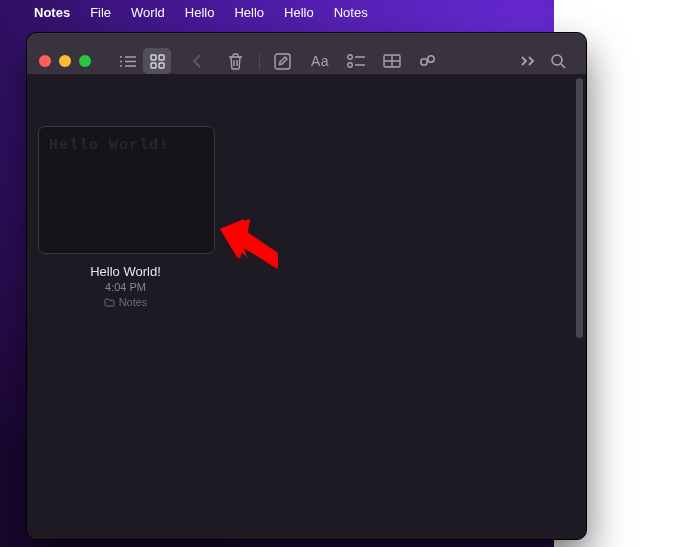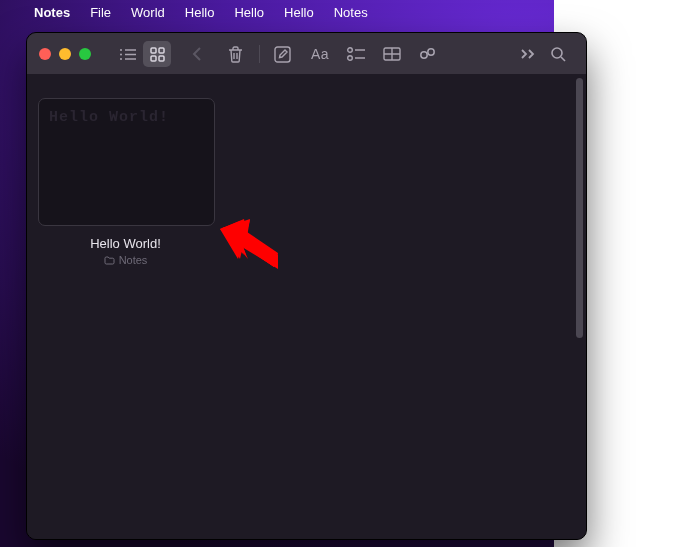--- a/index.html
+++ b/index.html
@@ -17,21 +17,21 @@
   .menubar .menu.app{font-weight:700;}
   .apple{margin-right:20px;font-size:15px;line-height:1;}
   
   .window{
     position:absolute;left:26px;top:32px;width:559px;height:506px;
     background:#1e1a24;border:1px solid #000;border-radius:10px;overflow:hidden;
     box-shadow:0 20px 40px rgba(0,0,0,.55);
   }
   .titlebar{
     height:40px;background:#38333e;display:flex;align-items:center;
-    padding:1px 12px;border-bottom:1px solid #0d0b10;
+    padding:8px 12px;border-bottom:1px solid #0d0b10;
   }
   .traffic{display:flex;gap:8px;margin-right:22px;}
   .tl{width:12px;height:12px;border-radius:50%;}
   .tl.red{background:#ff5f57;}
   .tl.yellow{background:#febc2e;}
   .tl.green{background:#28c840;}
   .tbtn{
     width:28px;height:26px;display:flex;align-items:center;justify-content:center;
     color:#a8a3af;border-radius:5px;margin-right:2px;
   }
@@ -43,21 +43,21 @@
   .content{
     position:absolute;left:0;right:0;top:41px;bottom:0;
     background:#1e1a24;
   }
   .scrollbar{
     position:absolute;right:3px;top:4px;width:7px;height:260px;
     background:#4b4752;border-radius:4px;
   }
   
   .note-card{
-    position:absolute;left:11px;top:24px;width:175px;
+    position:absolute;left:11px;top:52px;width:175px;
   }
   .note-thumb{
     width:175px;height:126px;background:#16131b;border:1px solid #3a3640;
     border-radius:7px;overflow:hidden;position:relative;
   }
   .note-thumb-text{
     position:absolute;left:10px;top:10px;color:#2a2531;font-family:"Courier New",monospace;
     font-size:15px;letter-spacing:1px;font-weight:600;
   }
   .note-meta{text-align:center;margin-top:10px;}
@@ -191,20 +191,21 @@
 
     <div class="content">
       <div class="scrollbar"></div>
 
       <div class="note-card">
         <div class="note-thumb">
           <div class="note-thumb-text">Hello World!</div>
         </div>
         <div class="note-meta">
           <div class="note-title">Hello World!</div>
+          <div class="note-time">4:04 PM</div>
           <div class="note-folder">
             <svg width="11" height="9" viewBox="0 0 11 9" fill="none" stroke="currentColor" stroke-width="1">
               <path d="M1 2.2C1 1.5 1.5 1 2.2 1h2l1 1.2h3.6c.7 0 1.2.5 1.2 1.2v3.4c0 .7-.5 1.2-1.2 1.2H2.2C1.5 8 1 7.5 1 6.8V2.2z"></path>
             </svg>
             <span>Notes</span>
           </div>
         </div>
       </div>
     </div>
 

